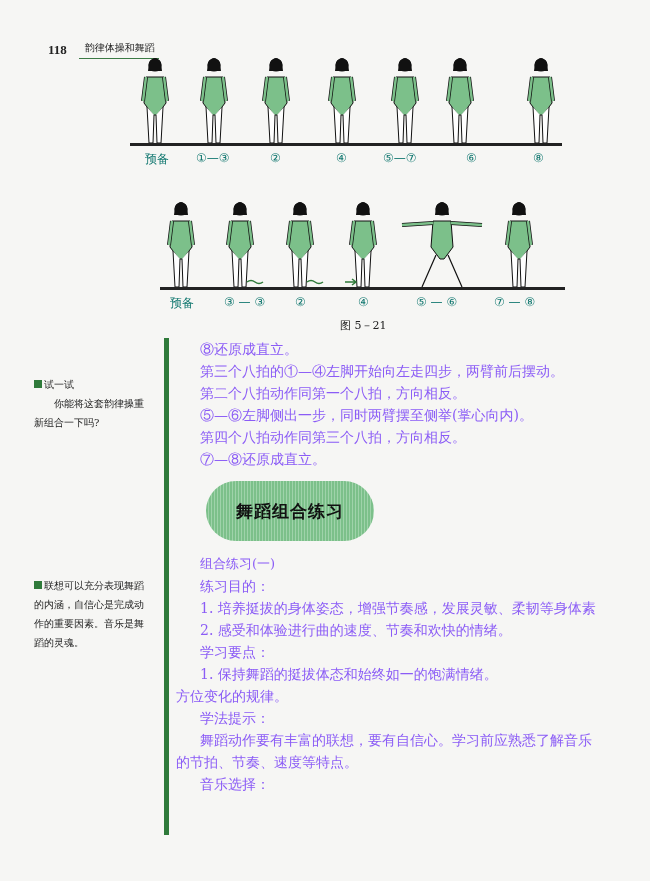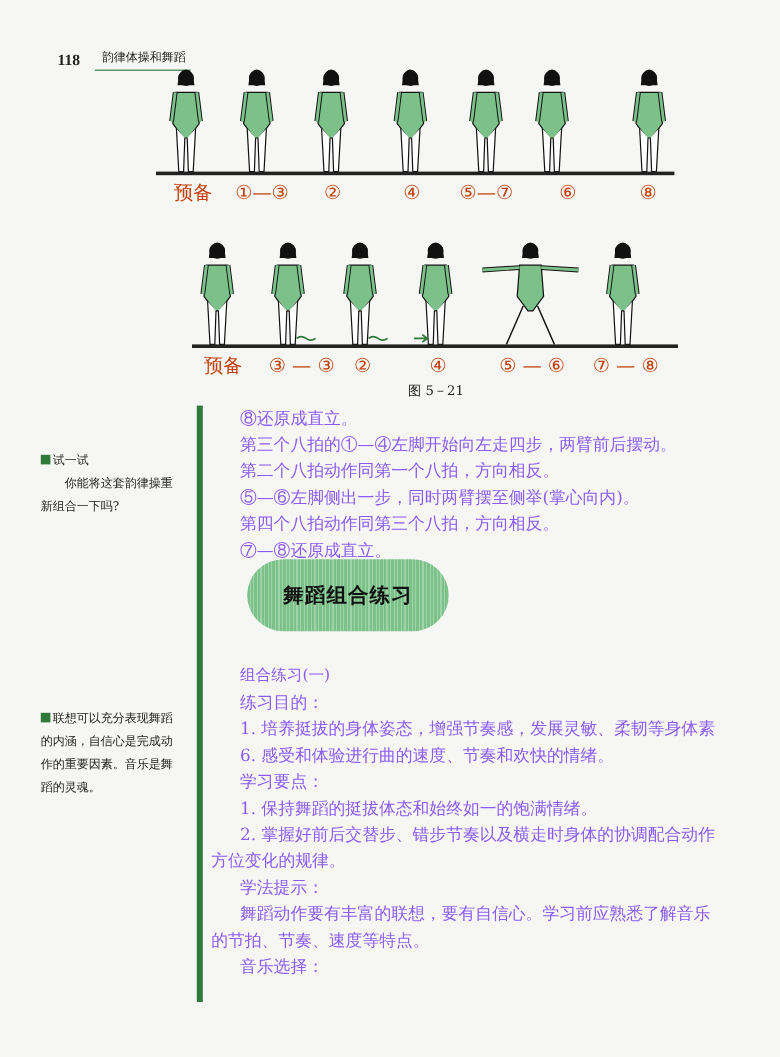--- a/index.html
+++ b/index.html
@@ -6,36 +6,36 @@
   body {
     width: 650px; height: 881px; position: relative; overflow: hidden;
     background: #f6f6f4;
     font-family: "DejaVu Serif", "Liberation Serif", serif;
     color: #1a1a1a;
   }
   .page-header { position: absolute; left: 48px; top: 18px; height: 20px; display: flex; align-items: center; margin-top: 22px; }
   .page-num { font-family: "Liberation Serif", serif; font-size: 13px; font-weight: bold; color: #222; }
   .book-title { font-family: "DejaVu Sans", sans-serif; font-size: 10px; color: #222; margin-left: 12px; padding: 0 4px 3px 6px; border-bottom: 1.5px solid #3c7a45; }
   .floor { position: absolute; height: 3px; background: #222; }
-  .beat-label { position: absolute; font-size: 16px; color: #c2410c; white-space: nowrap; font-family: "DejaVu Serif", serif; }
+  .beat-label { position: absolute; font-size: 12px; color: #0f766e; white-space: nowrap; font-family: "DejaVu Serif", serif; }
   .caption { position: absolute; left: 340px; top: 318px; font-size: 11px; color: #222; }
 
   .green-bar { position: absolute; left: 164px; top: 338px; width: 5px; height: 497px; background: #2f7a3a; }
 
   .body-text { position: absolute; left: 176px; width: 440px; font-size: 14px; line-height: 22px; color: #8b5cf6; }
   .body-text p { margin: 0; text-indent: 0; }
   .body-text p.indent { text-indent: 0; padding-left: 24px; }
   .body-text p.hang { padding-left: 0; }
 
   .side-note { position: absolute; left: 34px; width: 120px; font-size: 10px; line-height: 19px; color: #222; }
   .side-note .sq { display: inline-block; width: 8px; height: 8px; background: #2f7a3a; margin-right: 2px; vertical-align: -0px; }
   .side-note .t-indent { text-indent: 20px; }
 
   .section-box {
-    position: absolute; left: 206px; top: 466px; width: 168px; height: 60px;
+    position: absolute; left: 206px; top: 481px; width: 168px; height: 60px;
     background: repeating-linear-gradient(90deg, #7cc08a 0px, #7cc08a 2px, #9fd3aa 2px, #9fd3aa 3px);
     display: flex; align-items: center; justify-content: center; border-radius: 30px;
   }
   .section-box span { font-family: "DejaVu Sans", sans-serif; font-size: 17px; font-weight: bold; color: #111; letter-spacing: 1px; }
 </style>
 </head>
 <body>
 
 <div class="page-header">
   <span class="page-num">118</span>
@@ -103,21 +103,21 @@
 <div class="caption">图 5－21</div>
 
 <div class="green-bar"></div>
 
 <div class="side-note" style="top:375px;">
   <div><span class="sq"></span><span>试一试</span></div>
   <div class="t-indent">你能将这套韵律操重</div>
   <div>新组合一下吗?</div>
 </div>
 
-<div class="side-note" style="top:590px;">
+<div class="side-note" style="top:576px;">
   <div><span class="sq"></span><span>联想可以充分表现舞蹈</span></div>
   <div>的内涵，自信心是完成动</div>
   <div>作的重要因素。音乐是舞</div>
   <div>蹈的灵魂。</div>
 </div>
 
 <div class="body-text" style="top:338px;">
   <p class="indent">⑧还原成直立。</p>
   <p class="indent">第三个八拍的①—④左脚开始向左走四步，两臂前后摆动。</p>
   <p class="indent">第二个八拍动作同第一个八拍，方向相反。</p>
@@ -127,22 +127,21 @@
 </div>
 
 <div class="section-box">
   <span>舞蹈组合练习</span>
 </div>
 
 <div class="body-text" style="top:553px;">
   <p class="indent" style="font-size:13px;">组合练习(一)</p>
   <p class="indent">练习目的：</p>
   <p class="indent">1. 培养挺拔的身体姿态，增强节奏感，发展灵敏、柔韧等身体素</p>
-  <p class="indent">6. 感受和体验进行曲的速度、节奏和欢快的情绪。</p>
+  <p class="indent">2. 感受和体验进行曲的速度、节奏和欢快的情绪。</p>
   <p class="indent">学习要点：</p>
   <p class="indent">1. 保持舞蹈的挺拔体态和始终如一的饱满情绪。</p>
-  <p class="indent">2. 掌握好前后交替步、错步节奏以及横走时身体的协调配合动作</p>
   <p class="hang">方位变化的规律。</p>
   <p class="indent">学法提示：</p>
   <p class="indent">舞蹈动作要有丰富的联想，要有自信心。学习前应熟悉了解音乐</p>
   <p class="hang">的节拍、节奏、速度等特点。</p>
   <p class="indent">音乐选择：</p>
 </div>
 
 </body></html>

